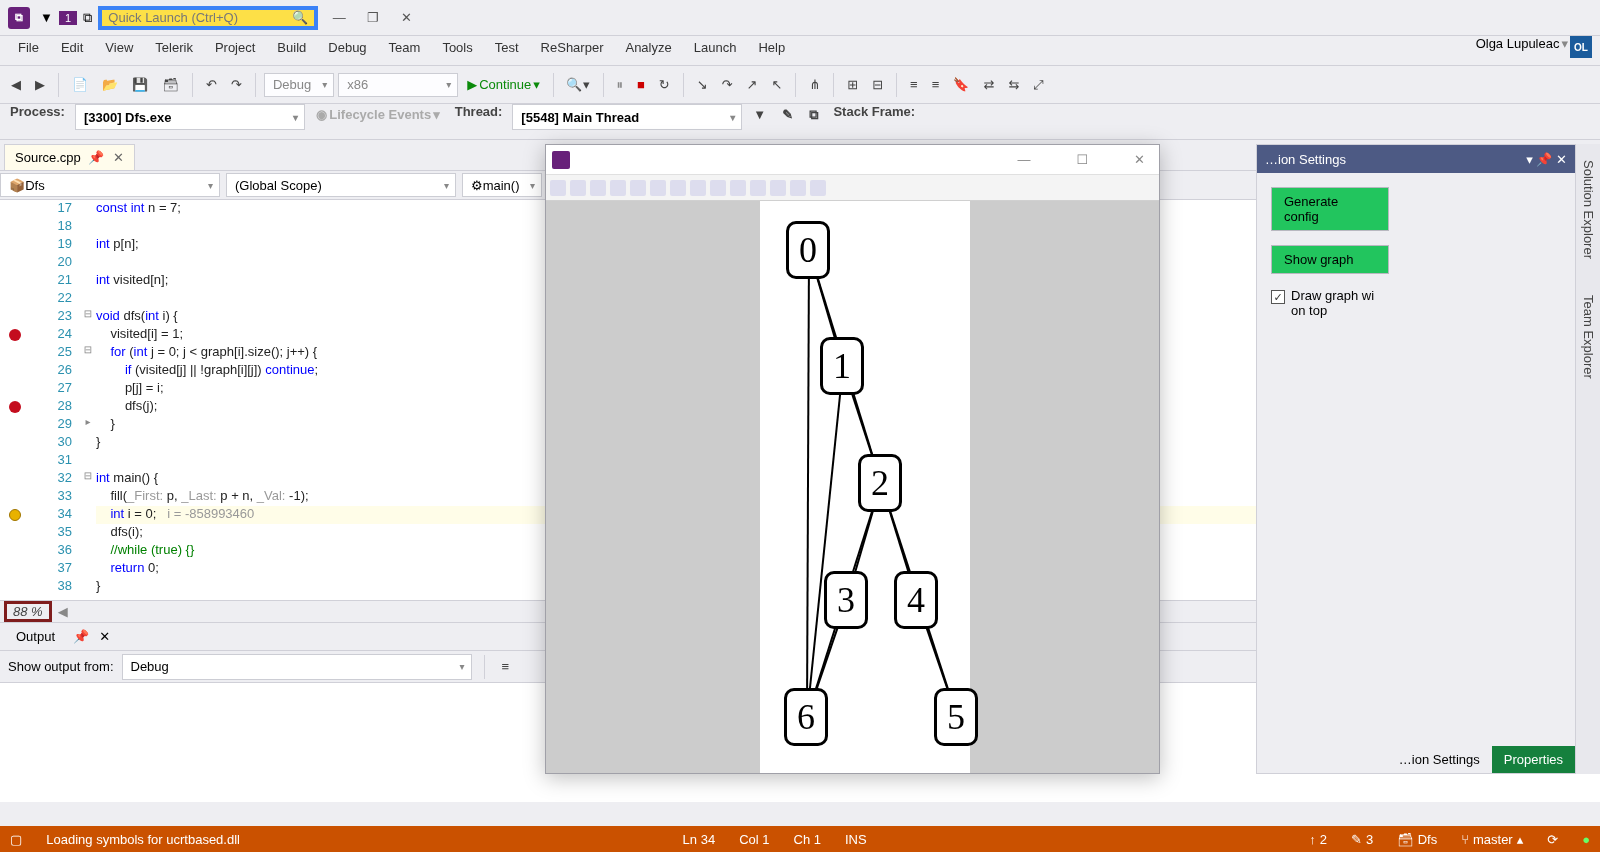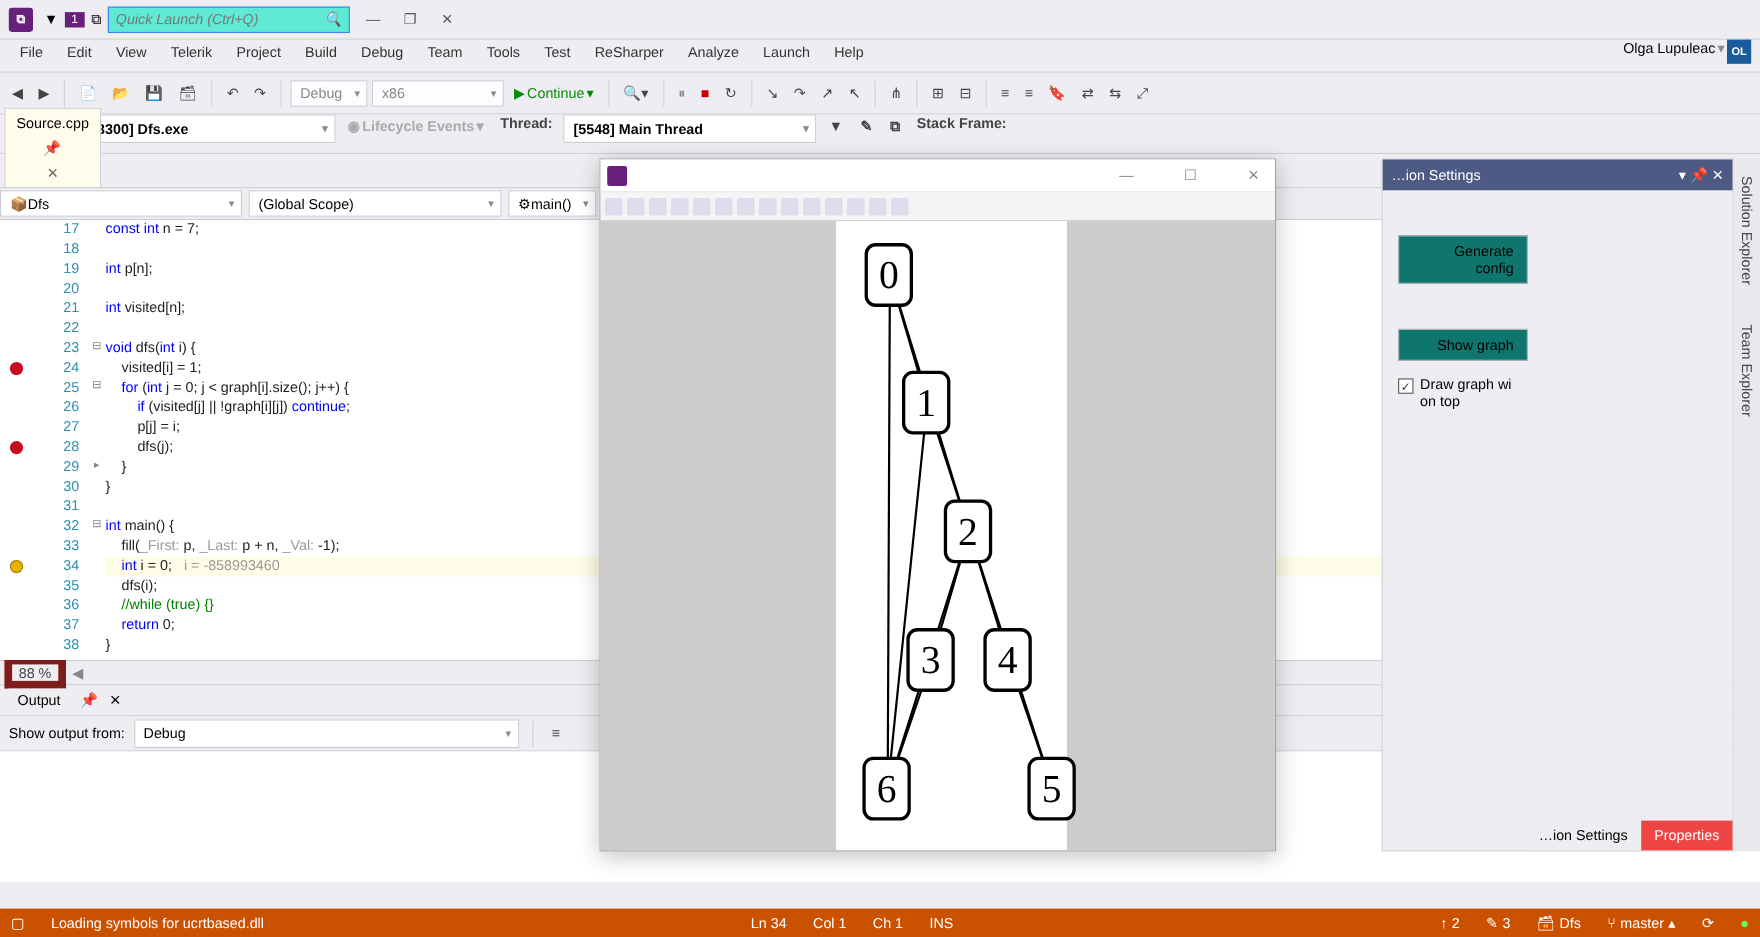--- a/index.html
+++ b/index.html
@@ -2,60 +2,60 @@
 <html><head>
 <meta charset="utf-8">
 <style>
   * { margin:0; padding:0; box-sizing:border-box; font-family:"Segoe UI",Arial,sans-serif; font-size:13px; }
   body { width:1600px; height:852px; background:#eeeef2; overflow:hidden; position:relative; }
   .titlebar { height:36px; background:#eeeef2; display:flex; align-items:center; padding:0 8px; border-bottom:1px solid #d0d0d8; }
   .titlebar .logo { width:22px; height:22px; background:#68217a; border-radius:3px; margin-right:10px; display:flex; align-items:center; justify-content:center; color:#fff; font-weight:bold; font-size:11px;}
   .titlebar .title { flex:1; color:#444; }
   .titlebar .trayicons { display:flex; align-items:center; gap:6px; }
   .titlebar .badge { background:#68217a; color:#fff; padding:1px 6px; font-size:11px; }
-  .titlebar .search { width:220px; height:24px; border:1px solid #3b82f6; background:#5eead4; display:flex; align-items:center; padding:0 6px; font-size:12px; color:#777; justify-content:space-between;font-style:italic;}
+  .titlebar .search { width:220px; height:24px; border:4px solid #3b82f6; background:#fde047; display:flex; align-items:center; padding:0 6px; font-size:12px; color:#777; justify-content:space-between;}
   .winbtns span { display:inline-block; width:30px; text-align:center; color:#555;}
   .menubar { height:30px; display:flex; align-items:flex-start; padding:0 8px; gap:2px; border-bottom:1px solid #d0d0d8;}
   .menubar .mitem { padding:4px 10px; color:#333; }
   .menubar .filler { flex:1; }
   .userbadge { width:22px; height:22px; background:#1a5b9c; color:#fff; display:flex; align-items:center; justify-content:center; font-size:10px; font-weight:bold;}
   .toolbar { height:38px; display:flex; align-items:center; padding:0 6px; gap:4px; border-bottom:1px solid #d0d0d8;}
   .tbtn { padding:3px 5px; color:#444; display:flex; align-items:center; gap:2px;}
   .tbtn.green { color:#0a8a0a; }
   .combo { border:1px solid #cccdd4; background:#fdfdff; padding:2px 22px 2px 8px; color:#888; position:relative; min-width:70px; height:24px; display:flex; align-items:center;}
   .combo::after { content:"▾"; position:absolute; right:6px; color:#888; font-size:10px;}
   .sep { width:1px; height:24px; background:#d0d0d8; margin:0 4px;}
   .debugbar { height:36px; display:flex; align-items:flex-start; padding:0 6px; gap:6px; border-bottom:1px solid #d0d0d8;font-weight:bold;}
   .debugbar .lbl { color:#444; padding:0 4px;}
   .widecombo { border:1px solid #cccdd4; background:#fff; padding:2px 22px 2px 8px; position:relative; height:26px; display:flex; align-items:center; flex:0 0 auto;}
   .widecombo::after { content:"▾"; position:absolute; right:6px; color:#888; font-size:10px;}
   .main { position:relative; height:712px; }
   .tabstrip { height:30px; display:flex; align-items:flex-end; padding-left:4px;}
-  .tab { background:#fffcec; border:1px solid #d0d0d8; border-bottom:none; padding:5px 10px; display:flex; gap:8px; align-items:center; font-size:13px;flex-direction:column;}
+  .tab { background:#fffcec; border:1px solid #d0d0d8; border-bottom:none; padding:5px 10px; display:flex; gap:8px; align-items:center; font-size:13px;}
   .tab .pin { color:#68217a; }
   .tab .x { color:#666; }
   .scoperow { height:30px; display:flex; align-items:center; border-top:1px solid #d0d0d8; border-bottom:1px solid #d0d0d8;}
   .scoperow .combo2 { border:1px solid #cccdd4; background:#fff; padding:2px 22px 2px 8px; position:relative; height:24px; display:flex; align-items:center; margin-right:6px;}
   .scoperow .combo2::after { content:"▾"; position:absolute; right:6px; color:#888; font-size:10px;}
   .editor { position:relative; height:400px; background:#fff; display:flex; font-family:Consolas,monospace; font-size:14px;}
   .gutter { width:30px; background:#fff; border-right:0; }
   .gutter .row { height:18px; display:flex; align-items:center; justify-content:center;}
   .bp { width:12px; height:12px; background:#c40d1e; border-radius:50%;}
   .bp.y { background:#e8b200; border:1px solid #a07500;}
   .linenos { width:50px; text-align:right; color:#2b91af; padding-right:8px; background:#fff;}
   .linenos .row { height:18px; }
   .fold { width:16px; background:#fff;}
   .fold .row { height:18px; color:#888; font-size:10px; text-align:center;}
   .code { flex:1; background:#fff;}
   .code .row { height:18px; white-space:pre; color:#222;}
   .kw { color:#0000ff; }
   .cm { color:#008000; }
   .gray { color:#999; }
   .zoomrow { height:22px; background:#eeeef2; display:flex; align-items:center; border-top:1px solid #d0d0d8; padding:0 4px; font-size:12px; color:#444;}
-  .zoomrow .z { border:7px solid #7f1d1d; padding:0 6px;}
+  .zoomrow .z { border:3px solid #7f1d1d; padding:0 6px;font-style:italic;}
   .outputhdr { height:28px; background:#eeeef2; border-top:1px solid #d0d0d8; display:flex; align-items:center; padding:0 8px; gap:10px;}
   .outputhdr .lbl { background:#eeeef2; padding:3px 8px;}
   .outputtoolbar { height:32px; background:#eeeef2; border-top:1px solid #d0d0d8; display:flex; align-items:center; padding:0 8px; gap:8px;}
   .outputpane { height:120px; background:#fff; border-top:1px solid #d0d0d8;}
 
   
   .graphwin { position:absolute; left:545px; top:144px; width:615px; height:630px; background:#fff; border:1px solid #a0a0a8; box-shadow:0 4px 20px rgba(0,0,0,0.25); z-index:50;}
   .graphwin .gtitle { height:30px; background:#fff; display:flex; align-items:center; justify-content:flex-end; padding:0 6px; gap:30px; border-bottom:1px solid #e0e0e0;}
   .graphwin .gtitle .gicon { position:absolute; left:6px; top:6px; width:18px; height:18px; background:#68217a; border-radius:2px;}
   .graphwin .gtitle span { color:#888; padding:0 8px;}
@@ -64,25 +64,25 @@
   .graphwin .gcanvas { position:relative; height:572px; background:#ccc; overflow:hidden;}
   .graphwin .gpage { position:absolute; left:214px; top:0; width:210px; height:572px; background:#fff;}
   .gnode { position:absolute; width:44px; height:58px; border:3px solid #000; border-radius:10px; background:#fff; display:flex; align-items:center; justify-content:center; font-size:36px; font-family:serif; z-index:5;}
   .gedge { position:absolute; width:2px; background:#000; transform-origin:top left; z-index:1;}
 
   
   .settings { position:absolute; right:24px; top:144px; width:320px; height:630px; background:#eeeef2; border:1px solid #d0d0d8;}
   .settings .shdr { height:28px; background:#4d5a84; color:#fff; display:flex; align-items:center; padding:0 8px; justify-content:space-between;}
   .settings .sbody { padding:14px; display:flex; gap:14px;}
   .settings .col { display:flex; flex-direction:column; gap:14px;}
-  .sbtn { background:#0f766e; border:1px solid #b8b8c0; padding:6px 12px; text-align:right;margin-top:27px;}
+  .sbtn { background:#22c55e; border:1px solid #b8b8c0; padding:6px 12px; text-align:left;}
   .sinput { background:#fff; border:1px solid #b8b8c0; padding:4px 8px; width:108px;}
   .stabbar { position:absolute; bottom:0; right:0; display:flex;}
   .stabbar .stab { padding:6px 12px; background:#eeeef2;}
-  .stabbar .stab.act { background:#ef4444; color:#fff;}
+  .stabbar .stab.act { background:#15803d; color:#fff;}
   .chk { display:flex; align-items:flex-start; gap:6px;}
   .chk .box { width:14px; height:14px; border:1px solid #555; background:#fff; display:flex; align-items:center; justify-content:center; font-size:11px; color:#333; flex:0 0 14px; margin-top:2px;}
 
   .rightrail { position:absolute; right:0; top:144px; width:24px; height:630px; background:#e8e8ed; writing-mode:vertical-rl; text-orientation:mixed; font-size:12px; color:#444; display:flex; align-items:center; padding-top:8px; gap:20px;}
   .rightrail div { padding:8px 3px;}
 
   .statusbar { position:absolute; bottom:0; left:0; right:0; height:26px; background:#ca5100; color:#fff; display:flex; align-items:center; padding:0 10px; gap:24px; font-size:12px;}
   .statusbar .sfill { flex:1;}
   .statusbar .sitem { display:flex; align-items:center; gap:4px;}
 </style>

